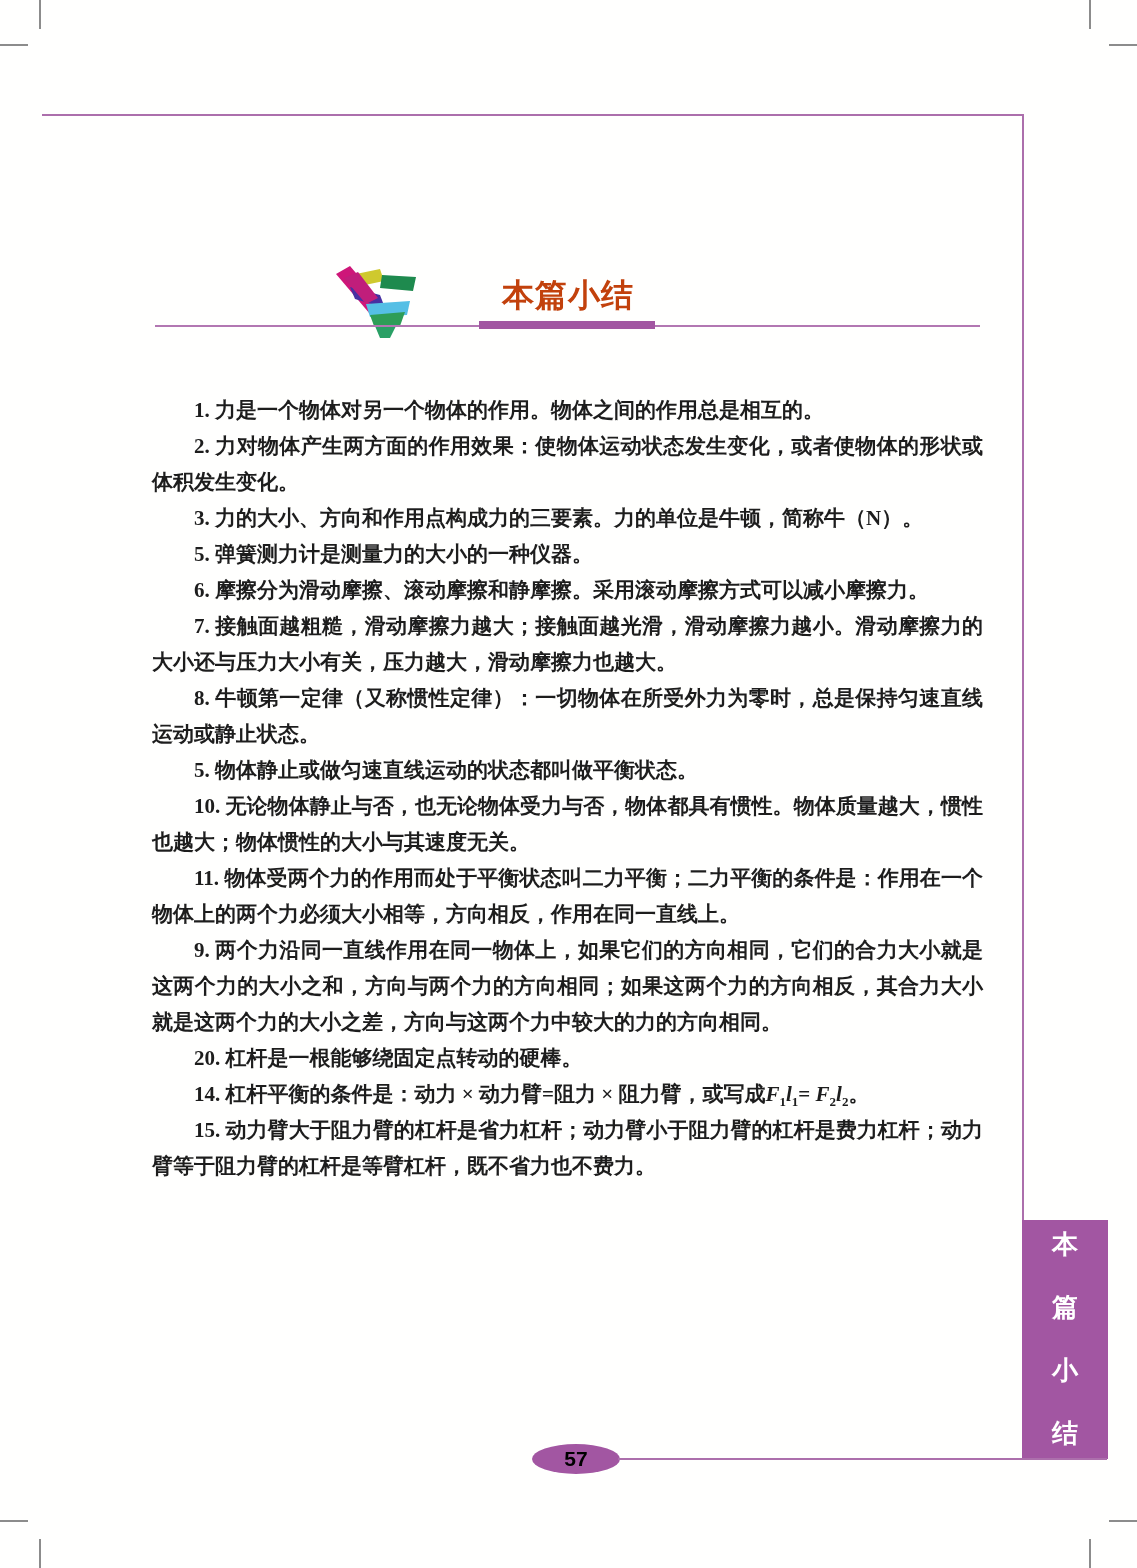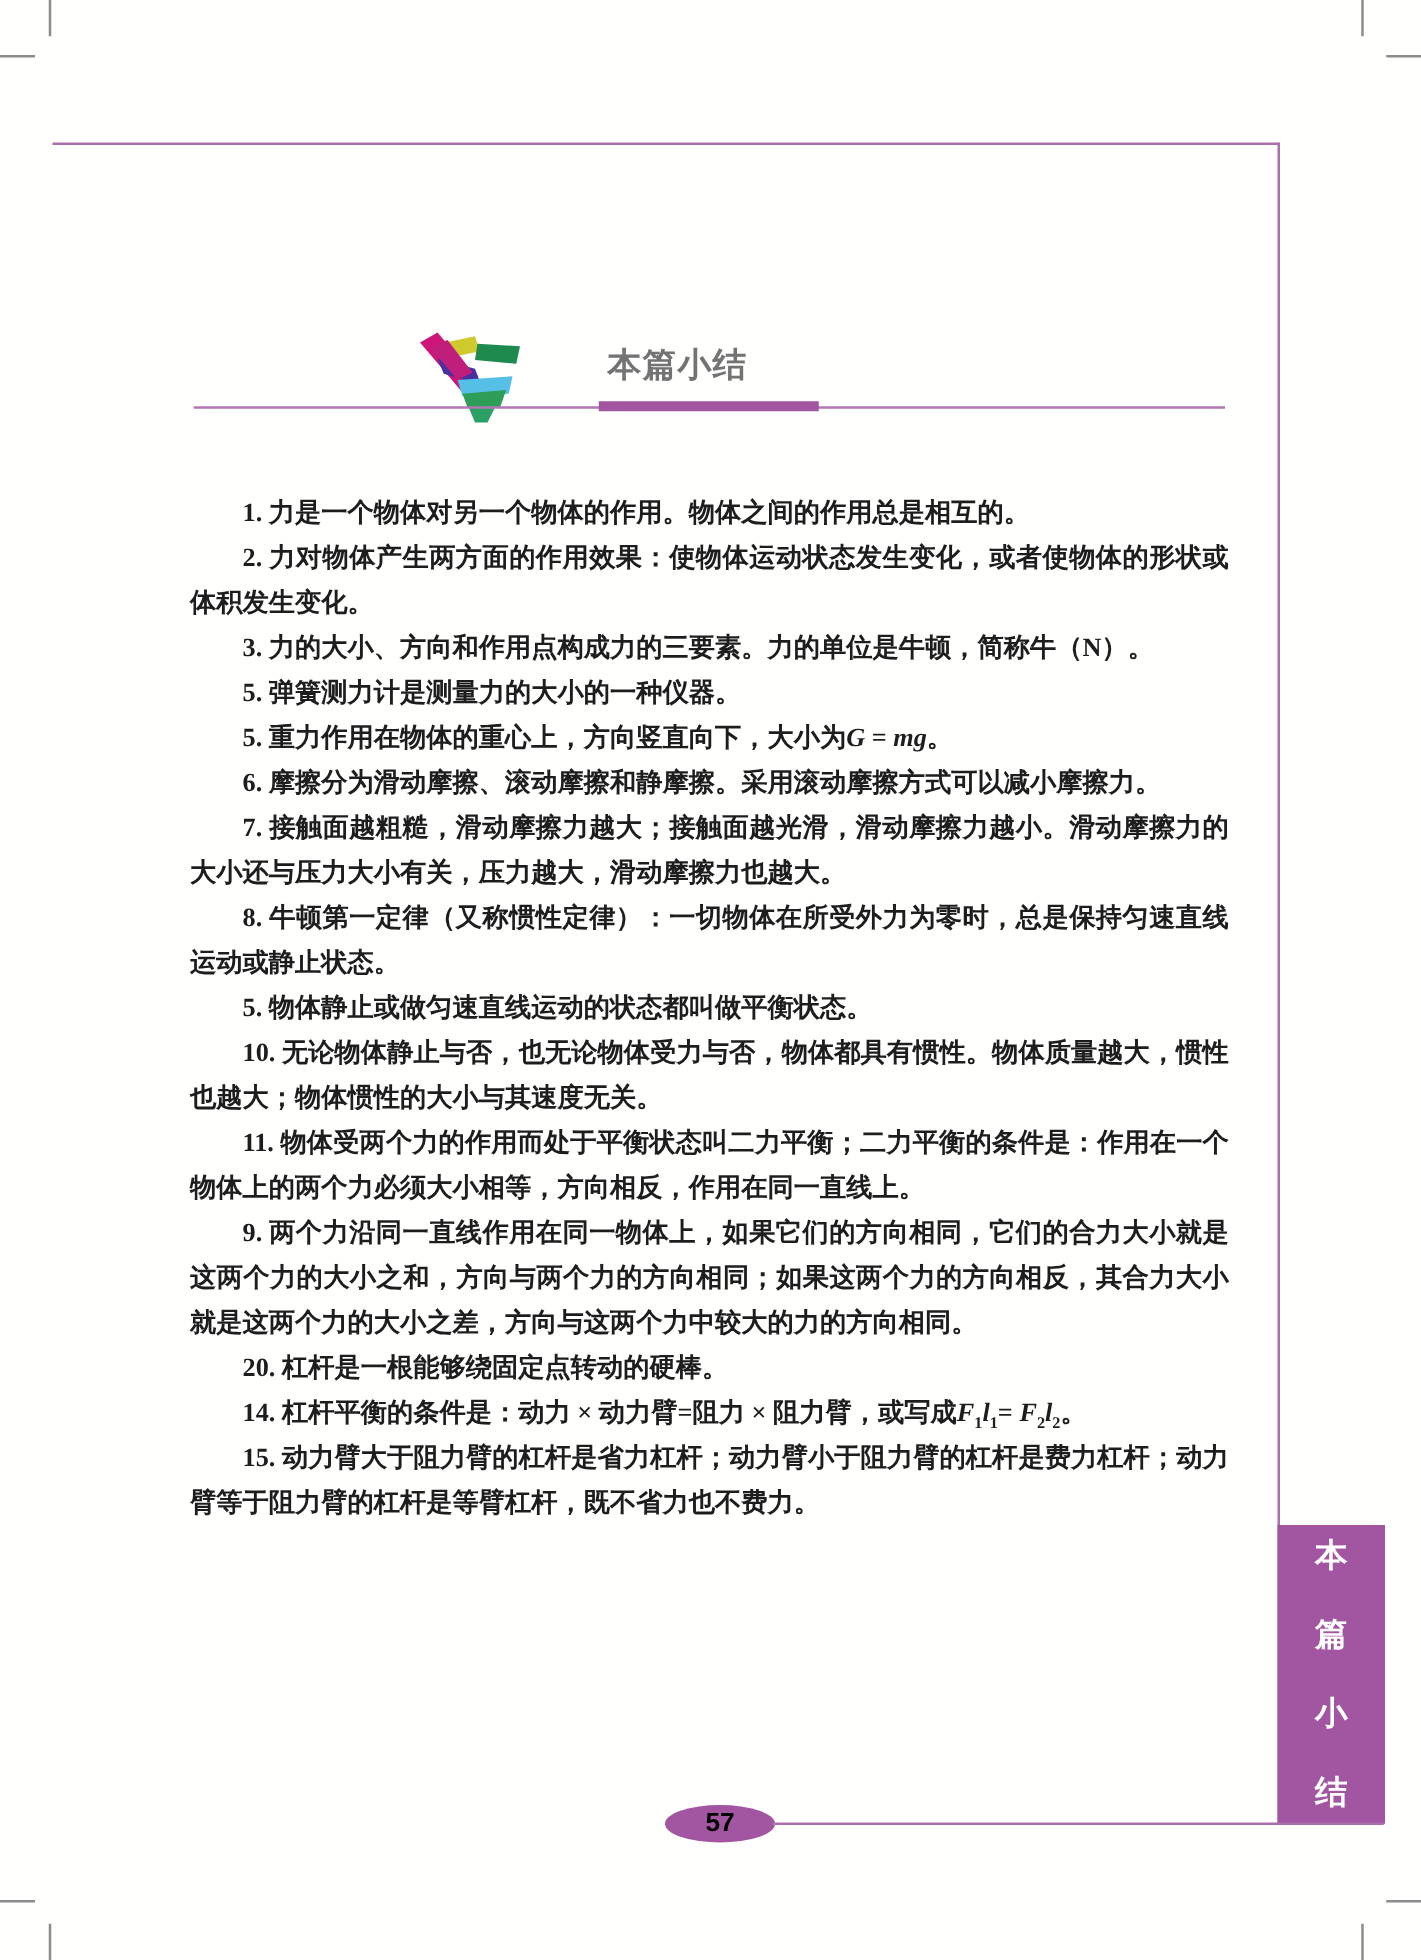--- a/index.html
+++ b/index.html
@@ -19,23 +19,23 @@
   .crop.v { width: 2px; height: 29px; }
 
   
   .frame-top    { position: absolute; left: 42px;  top: 114px;  width: 981px; height: 2px; background: var(--frame, #AC6FAC); }
   .frame-right  { position: absolute; left: 1022px; top: 114px; width: 2px;  height: 1345px; background: var(--frame, #AC6FAC); }
   .footer-rule  { position: absolute; left: 618px; top: 1458px; width: 489px; height: 2px; background: var(--frame, #AC6FAC); }
 
   
   .logo { position: absolute; left: 328px; top: 262px; width: 104px; height: 82px; }
   .page-title {
-    position: absolute; left: 486px; top: 274px; margin: 0;
-    font-size: 27px; font-weight: bold; letter-spacing: 1px;
-    color: #737373; white-space: nowrap;
+    position: absolute; left: 502px; top: 274px; margin: 0;
+    font-size: 32px; font-weight: bold; letter-spacing: 1px;
+    color: #c2410c; white-space: nowrap;
   }
   .title-rule-thin  { position: absolute; left: 155px; top: 325px; width: 825px; height: 2px; background: var(--rule, #B277B2); }
   .title-rule-thick { position: absolute; left: 479px; top: 321px; width: 176px; height: 8px; background: var(--accent, #A256A2); }
 
   
   .summary {
     position: absolute; left: 152px; top: 392px; width: 831px;
     font-size: 21px; line-height: 36px;
     text-align: justify;
     font-weight: bold;
@@ -96,21 +96,20 @@
   </svg>
   <h1 class="page-title">本篇小结</h1>
   <div class="title-rule-thin"></div>
   <div class="title-rule-thick"></div>
 
   <main class="summary">
       <p class="summary-item"><span class="run-normal">1. 力是一个物体对另一个物体的作用。物体之间的作用总是相互的。</span></p>
       <p class="summary-item"><span class="run-normal">2. 力对物体产生两方面的作用效果：使物体运动状态发生变化，或者使物体的形状或体积发生变化。</span></p>
       <p class="summary-item"><span class="run-normal">3. 力的大小、方向和作用点构成力的三要素。力的单位是牛顿，简称牛（N）。</span></p>
       <p class="summary-item"><span class="run-normal">5. 弹簧测力计是测量力的大小的一种仪器。</span></p>
-      <p class="summary-item"><span class="run-normal">5. 重力作用在物体的重心上，方向竖直向下，大小为</span><span class="run-italic">G</span><span class="run-normal"> = </span><span class="run-italic">mg</span><span class="run-normal">。</span></p>
       <p class="summary-item"><span class="run-normal">6. 摩擦分为滑动摩擦、滚动摩擦和静摩擦。采用滚动摩擦方式可以减小摩擦力。</span></p>
       <p class="summary-item"><span class="run-normal">7. 接触面越粗糙，滑动摩擦力越大；接触面越光滑，滑动摩擦力越小。滑动摩擦力的大小还与压力大小有关，压力越大，滑动摩擦力也越大。</span></p>
       <p class="summary-item"><span class="run-normal">8. 牛顿第一定律（又称惯性定律）：一切物体在所受外力为零时，总是保持匀速直线运动或静止状态。</span></p>
       <p class="summary-item"><span class="run-normal">5. 物体静止或做匀速直线运动的状态都叫做平衡状态。</span></p>
       <p class="summary-item"><span class="run-normal">10. 无论物体静止与否，也无论物体受力与否，物体都具有惯性。物体质量越大，惯性也越大；物体惯性的大小与其速度无关。</span></p>
       <p class="summary-item"><span class="run-normal">11. 物体受两个力的作用而处于平衡状态叫二力平衡；二力平衡的条件是：作用在一个物体上的两个力必须大小相等，方向相反，作用在同一直线上。</span></p>
       <p class="summary-item"><span class="run-normal">9. 两个力沿同一直线作用在同一物体上，如果它们的方向相同，它们的合力大小就是这两个力的大小之和，方向与两个力的方向相同；如果这两个力的方向相反，其合力大小就是这两个力的大小之差，方向与这两个力中较大的力的方向相同。</span></p>
       <p class="summary-item"><span class="run-normal">20. 杠杆是一根能够绕固定点转动的硬棒。</span></p>
       <p class="summary-item"><span class="run-normal">14. 杠杆平衡的条件是：动力 × 动力臂=阻力 × 阻力臂，或写成</span><span class="run-italic">F</span><sub class="run-sub">1</sub><span class="run-italic">l</span><sub class="run-sub">1</sub><span class="run-normal">= </span><span class="run-italic">F</span><sub class="run-sub">2</sub><span class="run-italic">l</span><sub class="run-sub">2</sub><span class="run-normal">。</span></p>
       <p class="summary-item"><span class="run-normal">15. 动力臂大于阻力臂的杠杆是省力杠杆；动力臂小于阻力臂的杠杆是费力杠杆；动力臂等于阻力臂的杠杆是等臂杠杆，既不省力也不费力。</span></p>

